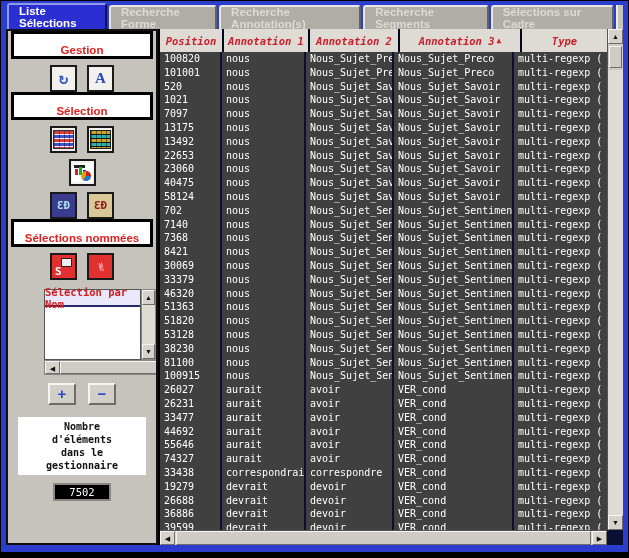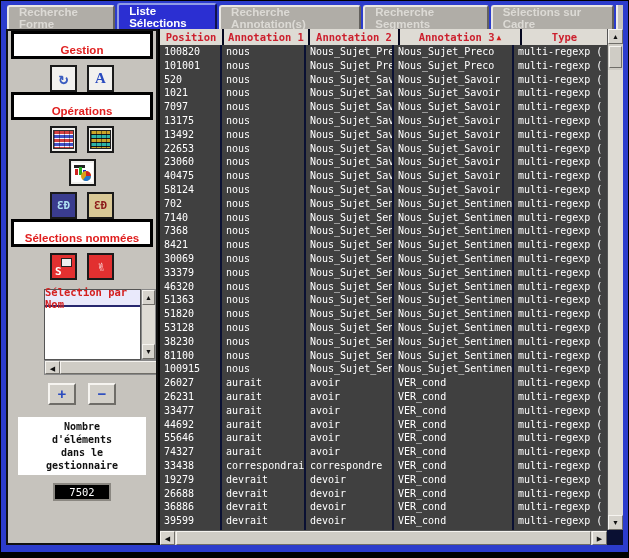--- a/index.html
+++ b/index.html
@@ -102,21 +102,21 @@
     text-align:center; color:#111; line-height:13px;
   }
   .count-value{
     margin-top:8px; width:58px; height:18px; background:#000; color:#fff;
     border:2px solid #8a8781; font-family:"DejaVu Sans Mono", monospace;
     font-size:10.5px; display:flex; align-items:center; justify-content:center;
   }
 
   
   .tablewrap{ flex:1; display:flex; flex-direction:column; background:#0a1033; border-left:2px solid #000; position:relative; }
-  .thead{ display:flex; height:16px; background:#05081f; gap:2px; padding-right:0; }
+  .thead{ display:flex; height:23px; background:#05081f; gap:2px; padding-right:0;font-style:italic; }
   .th{
     background:#dedbd4; color:#cc1f2d; font-weight:bold;
     font-family:"DejaVu Sans Mono", monospace; font-size:10.5px;
     display:flex; align-items:center; justify-content:center; cursor:pointer;
   }
   .th .arrow{ color:#d41f1f; font-size:8px; margin-left:2px; }
   .c0{ width:62px; } .c1{ width:84px; } .c2{ width:88px; } .c3{ width:120px; } .c4{ flex:1; }
   .tbody{ flex:1; overflow:hidden; }
   .trow{ display:flex; height:13.8px; line-height:13.6px; background:#404040; cursor:default; }
   .td{
@@ -132,22 +132,22 @@
   .hscroll .sbtn{ width:15px; height:100%; }
   .hscroll .strack{ height:100%; }
   .hscroll .sthumb{ height:100%; flex:1; margin:0 1px; }
 </style>
 </head>
 <body>
 
 <div class="window">
 
   <div class="tabbar">
+    <div class="tab active">Liste Sélections</div>
     <div class="tab inactive">Recherche Forme</div>
-    <div class="tab active">Liste Sélections</div>
     <div class="tab inactive">Recherche Annotation(s)</div>
     <div class="tab inactive">Recherche Segments</div>
     <div class="tab inactive">Sélections sur Cadre</div>
     <div class="tab-stub"></div>
   </div>
 
   <div class="content">
 
     <div class="sidebar">
 
@@ -157,21 +157,21 @@
       <div class="icon-row">
         <button class="icon-btn">
           <span class="glyph-reload">↻</span>
         </button>
         <button class="icon-btn">
           <span class="glyph-a">A</span>
         </button>
       </div>
 
       <div class="section-header">
-        <span>Opérations</span>
+        <span>Sélection</span>
       </div>
       <div class="icon-row">
         <button class="icon-btn">
           <span class="tbl-light"></span>
         </button>
         <button class="icon-btn">
           <span class="tbl-dark"></span>
         </button>
       </div>
       <div class="icon-row">

